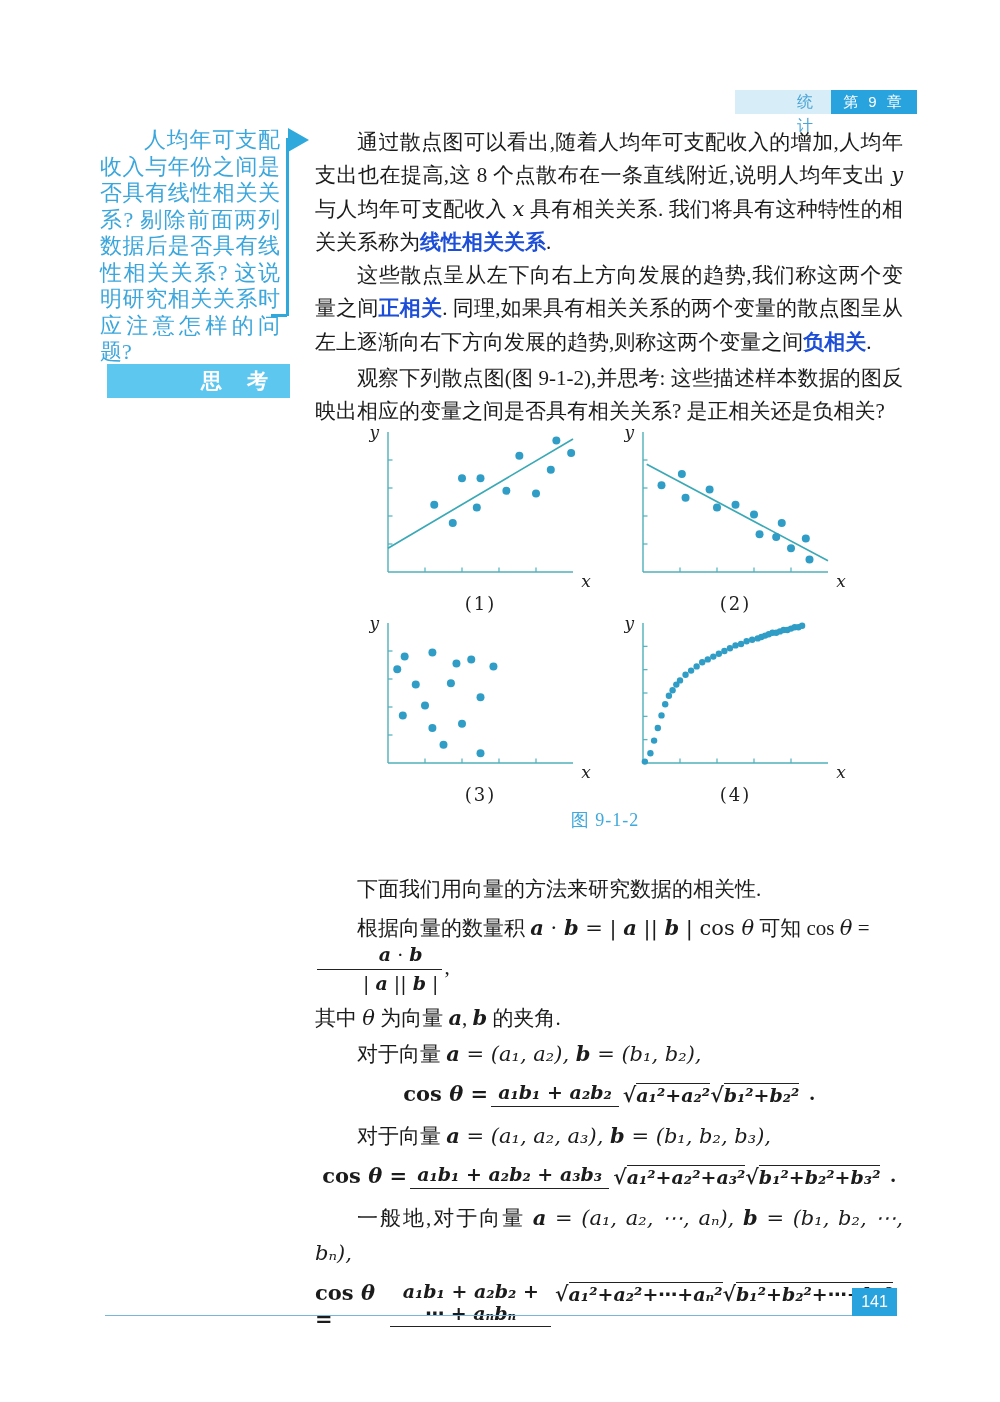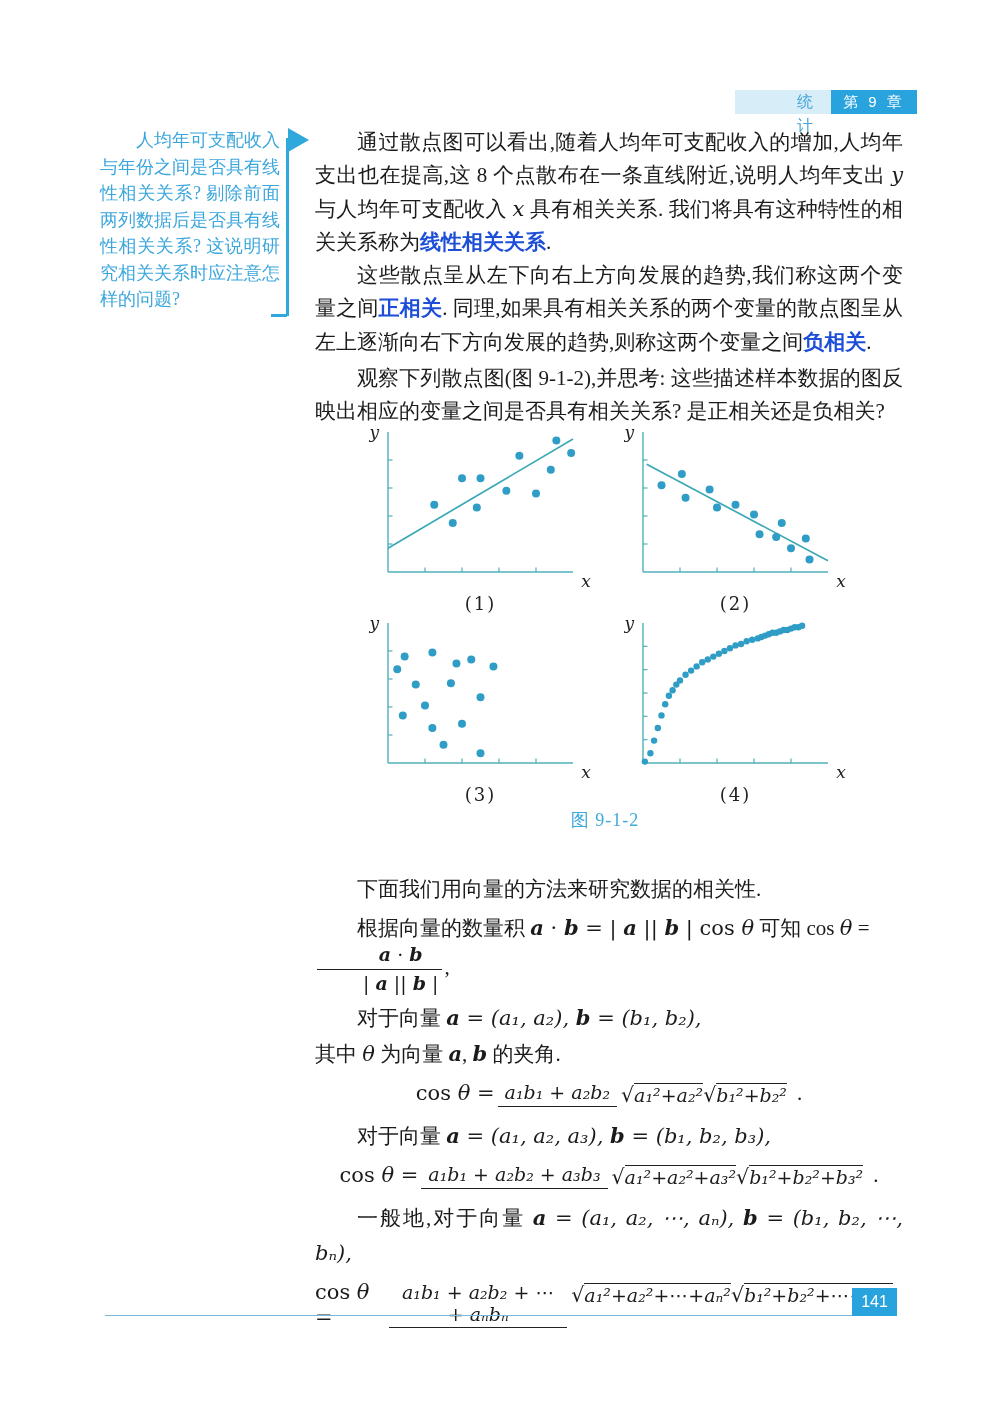--- a/index.html
+++ b/index.html
@@ -6,21 +6,21 @@
   #page{position:relative;width:1000px;height:1402px;background:#ffffff;margin:0 auto;
         font-family:"Liberation Serif","DejaVu Serif",serif;color:#1b1b1b;overflow:hidden;}
   
   .hdr-band{position:absolute;left:735px;top:90px;width:96px;height:24px;background:#d7eef9;
             color:#4aa5d6;font-size:16px;line-height:24px;text-align:right;letter-spacing:18px;
             text-indent:18px;font-family:"Liberation Sans",sans-serif;}
   .hdr-badge{position:absolute;left:831px;top:90px;width:86px;height:24px;background:#29a3de;
              color:#ffffff;font-size:15px;line-height:24px;text-align:center;letter-spacing:3px;
              font-family:"Liberation Sans",sans-serif;}
   
-  .margin-note{position:absolute;left:100px;top:127px;width:180px;font-size:18px;line-height:26.5px;
+  .margin-note{position:absolute;left:100px;top:127px;width:180px;font-size:22px;line-height:26.5px;
                color:#3ba6dc;text-align:justify;text-indent:2em;}
   .note-rule{position:absolute;left:286px;top:138px;width:2.5px;height:178px;background:#2fa8dc;}
   .note-foot{position:absolute;left:271px;top:314px;width:16px;height:2.5px;background:#2fa8dc;}
   .note-flag{position:absolute;left:288px;top:128px;width:0;height:0;
              border-top:12px solid transparent;border-bottom:12px solid transparent;
              border-left:21px solid #2fa8dc;}
   
   .main-col{position:absolute;left:315px;width:588px;}
   .body-par{font-size:21px;line-height:33.3px;text-align:justify;text-indent:2em;margin:0;}
   #toppars{top:126px;}
@@ -39,21 +39,21 @@
   .plotcap{font-family:"DejaVu Serif",serif;font-size:18px;fill:#222;letter-spacing:2px;}
   .fig-caption{position:absolute;left:350px;top:808px;width:510px;text-align:center;
                color:#3fa8dc;font-size:18px;letter-spacing:1px;}
   
   #vecsec{top:872px;}
   .vline{font-size:21px;line-height:35px;text-align:justify;text-indent:2em;margin:0;}
   .vline.noindent{text-indent:0;}
   .frac-line{font-size:21px;line-height:30px;text-indent:2em;margin:6px 0 4px;}
   .ifrac{display:inline-flex;flex-direction:column;text-align:center;vertical-align:middle;
          font-size:19px;line-height:1.25;margin:0 2px;}
-  .formula{display:flex;justify-content:center;align-items:center;font-size:21px;margin:9px 0 11px;}
+  .formula{display:flex;justify-content:center;align-items:flex-start;font-size:21px;margin:9px 0 11px;font-weight:bold;}
   .frac{display:inline-flex;text-align:center;vertical-align:middle;margin:0 3px;}
   .num{border-bottom:1.5px solid #222;padding:0 7px 2px;}
   .den{padding:2px 4px 0;white-space:nowrap;}
   .math{font-family:"DejaVu Serif","DejaVu Sans",serif;font-style:italic;font-size:19px;}
   .rsign{font-style:normal;font-size:1.08em;}
   .rad{border-top:1.4px solid #222;font-style:italic;}
   .f-tail{margin-left:3px;}
   
   .foot-rule{position:absolute;left:105px;top:1315px;width:792px;border-top:1.5px solid #79b7d9;}
   .page-badge{position:absolute;left:852px;top:1288px;width:45px;height:28px;background:#29a3de;
@@ -71,20 +71,23 @@
   <div class="margin-note">人均年可支配收入与年份之间是否具有线性相关关系? 剔除前面两列数据后是否具有线性相关关系? 这说明研究相关关系时应注意怎样的问题?</div>
   <div class="note-rule"></div>
   <div class="note-foot"></div>
   <div class="note-flag"></div>
 
   <div class="main-col" id="toppars" style="position:absolute;">
     <p class="body-par"><span>通过散点图可以看出,随着人均年可支配收入的增加,人均年支出也在提高,这 8 个点散布在一条直线附近,说明人均年支出 </span><span class="s-m">y</span><span> 与人均年可支配收入 </span><span class="s-m">x</span><span> 具有相关关系. 我们将具有这种特性的相关关系称为</span><span class="s-term">线性相关关系</span><span>.</span></p>
     <p class="body-par"><span>这些散点呈从左下向右上方向发展的趋势,我们称这两个变量之间</span><span class="s-term">正相关</span><span>. 同理,如果具有相关关系的两个变量的散点图呈从左上逐渐向右下方向发展的趋势,则称这两个变量之间</span><span class="s-term">负相关</span><span>.</span></p>
   </div>
 
+  <div class="think-box">
+    <div class="think-label">思　考</div>
+  </div>
   <div class="main-col" id="thinkpar" style="position:absolute;">
     <p class="body-par">观察下列散点图(图 9-1-2),并思考: 这些描述样本数据的图反映出相应的变量之间是否具有相关关系? 是正相关还是负相关?</p>
   </div>
 
   <svg class="plot-svg" width="255" height="195" style="left:350px;top:422px;">
       <line x1="38" y1="10" x2="38" y2="150" stroke="#4fb0ba" stroke-width="1.4"></line>
       <line x1="38" y1="150" x2="223" y2="150" stroke="#4fb0ba" stroke-width="1.4"></line>
       <line x1="38" y1="38" x2="42.5" y2="38" stroke="#4fb0ba" stroke-width="1.2"></line>
       <line x1="38" y1="66" x2="42.5" y2="66" stroke="#4fb0ba" stroke-width="1.2"></line>
       <line x1="38" y1="94" x2="42.5" y2="94" stroke="#4fb0ba" stroke-width="1.2"></line>
@@ -225,22 +228,22 @@
   <div class="main-col" id="vecsec" style="position:absolute;">
     <p class="vline">下面我们用向量的方法来研究数据的相关性.</p>
 
     <div class="frac-line">
       <span><span>根据向量的数量积 </span><span class="s-mb">a</span><span class="s-r"> · </span><span class="s-mb">b</span><span class="s-r"> = | </span><span class="s-mb">a</span><span class="s-r"> || </span><span class="s-mb">b</span><span class="s-r"> | cos </span><span class="s-m">θ</span><span> 可知 cos </span><span class="s-m">θ</span><span> = </span></span><span class="ifrac">
           <span class="num"><span class="s-mb">a</span><span class="s-r"> · </span><span class="s-mb">b</span></span>
           <span class="den"><span class="s-r">| </span><span class="s-mb">a</span><span class="s-r"> || </span><span class="s-mb">b</span><span class="s-r"> |</span></span>
         </span><span>,</span>
     </div>
 
+    <p class="vline noindent"><span>其中 </span><span class="s-m">θ</span><span> 为向量 </span><span class="s-mb">a</span><span>, </span><span class="s-mb">b</span><span> 的夹角.</span></p>
     <p class="vline"><span>对于向量 </span><span class="s-mb">a</span><span class="s-m"> = (a₁, a₂), </span><span class="s-mb">b</span><span class="s-m"> = (b₁, b₂),</span></p>
-    <p class="vline noindent"><span>其中 </span><span class="s-m">θ</span><span> 为向量 </span><span class="s-mb">a</span><span>, </span><span class="s-mb">b</span><span> 的夹角.</span></p>
 
     <div class="formula">
       <span><span class="s-r">cos </span><span class="s-m">θ</span><span class="s-r"> = </span></span>
       <span class="frac">
         <span class="num math">a₁b₁ + a₂b₂</span>
         <span class="den math"><span class="rsign">√</span><span class="rad">a₁²+a₂²</span><span class="rsign">√</span><span class="rad">b₁²+b₂²</span></span>
       </span>
       <span class="f-tail">.</span>
     </div>
 

